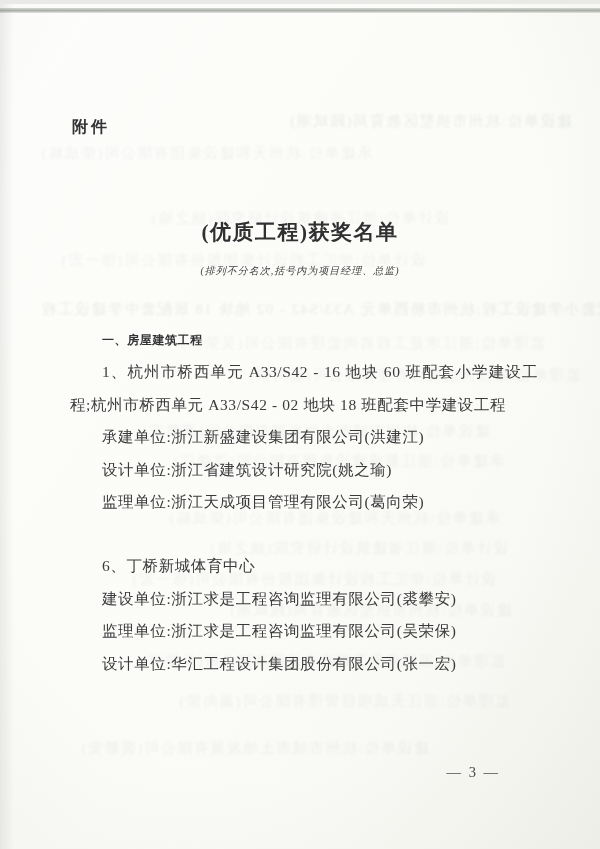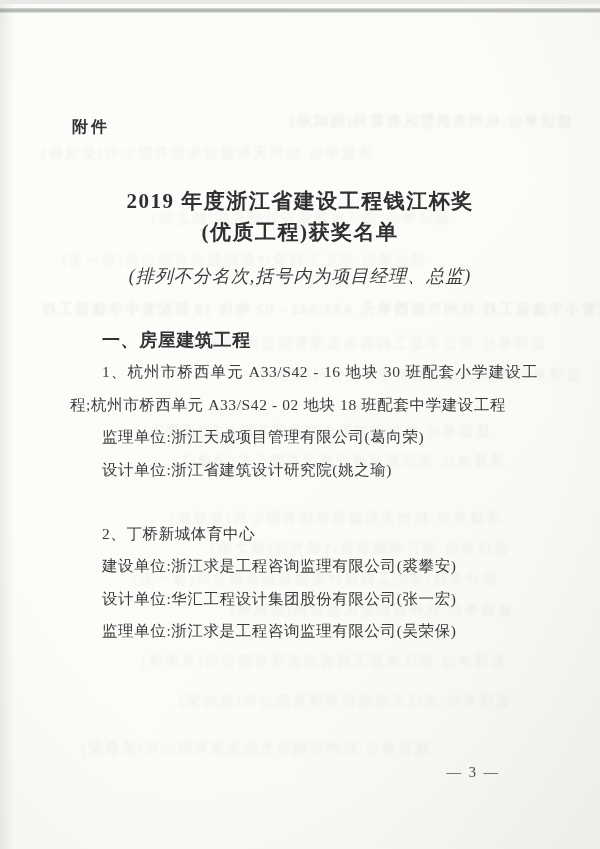--- a/index.html
+++ b/index.html
@@ -72,37 +72,37 @@
     letter-spacing: 1.5px;
     color: #303032;
   }
   .doc-title.line1 { top: 183px; }
   .doc-title.line2 { top: 214px; }
   .doc-note {
     position: absolute;
     top: 260px; left: 0; width: 100%;
     text-align: center;
     font-style: italic;
-    font-size: 18px;
+    font-size: 10px;
     letter-spacing: 1px;
     color: #3d3d3f;
   }
   .content {
     position: absolute;
     top: 320px; left: 70px;
     width: 468px;
     font-size: 15.5px;
     line-height: 32.4px;
     letter-spacing: 0.6px;
     text-align: justify;
   }
   .section-heading {
     font-family: Liberation Serif, serif;
     font-weight: bold;
-    font-size: 18px;
+    font-size: 12px;
     text-indent: 32px;
     color: #333335;
   }
   .project-line,
   .unit-line {
     text-indent: 32px;
   }
   .entry + .entry { margin-top: 32px; }
   .page-number {
     position: absolute;
@@ -136,39 +136,39 @@
     <div class="bleed light" style="top:597px; right:88px;">建设单位:杭州市拱墅区教育局(顾斌潮)</div>
     <div class="bleed light" style="top:648px; right:95px;">监理单位:浙江求是工程咨询监理有限公司(吴荣保)</div>
     <div class="bleed light" style="top:688px; right:90px;">监理单位:浙江天成项目管理有限公司(葛向荣)</div>
     <div class="bleed light" style="top:735px; left:80px;">建设单位:杭州市城市土地发展有限公司(裘攀安)</div>
   </div>
 
   <div class="front">
 
     <div class="attachment">附件</div>
 
-    <div class="doc-title line1">2019 年度浙江省建设工程钱江杯奖</div>
     <div class="doc-title line2">(优质工程)获奖名单</div>
     <div class="doc-note">(排列不分名次,括号内为项目经理、总监)</div>
 
     <div class="content">
 
       <div class="section-heading">一、房屋建筑工程</div>
 
       <div class="entry">
-        <div class="project-line">1、杭州市桥西单元 A33/S42 - 16 地块 30 班配套小学建设工程;杭州市桥西单元 A33/S42 - 02 地块 18 班配套中学建设工程</div>
+        <div class="project-line">1、杭州市桥西单元 A33/S42 - 16 地块 60 班配套小学建设工程;杭州市桥西单元 A33/S42 - 02 地块 18 班配套中学建设工程</div>
+        <div class="unit-line">承建单位:浙江新盛建设集团有限公司(洪建江)</div>
+        <div class="unit-line">设计单位:浙江省建筑设计研究院(姚之瑜)</div>
         <div class="unit-line">监理单位:浙江天成项目管理有限公司(葛向荣)</div>
-        <div class="unit-line">设计单位:浙江省建筑设计研究院(姚之瑜)</div>
       </div>
 
       <div class="entry">
-        <div class="project-line">2、丁桥新城体育中心</div>
+        <div class="project-line">6、丁桥新城体育中心</div>
         <div class="unit-line">建设单位:浙江求是工程咨询监理有限公司(裘攀安)</div>
+        <div class="unit-line">监理单位:浙江求是工程咨询监理有限公司(吴荣保)</div>
         <div class="unit-line">设计单位:华汇工程设计集团股份有限公司(张一宏)</div>
-        <div class="unit-line">监理单位:浙江求是工程咨询监理有限公司(吴荣保)</div>
       </div>
 
     </div>
 
     <div class="page-number">— 3 —</div>
 
   </div>
 
   <div class="scan-vignette"></div>
 

